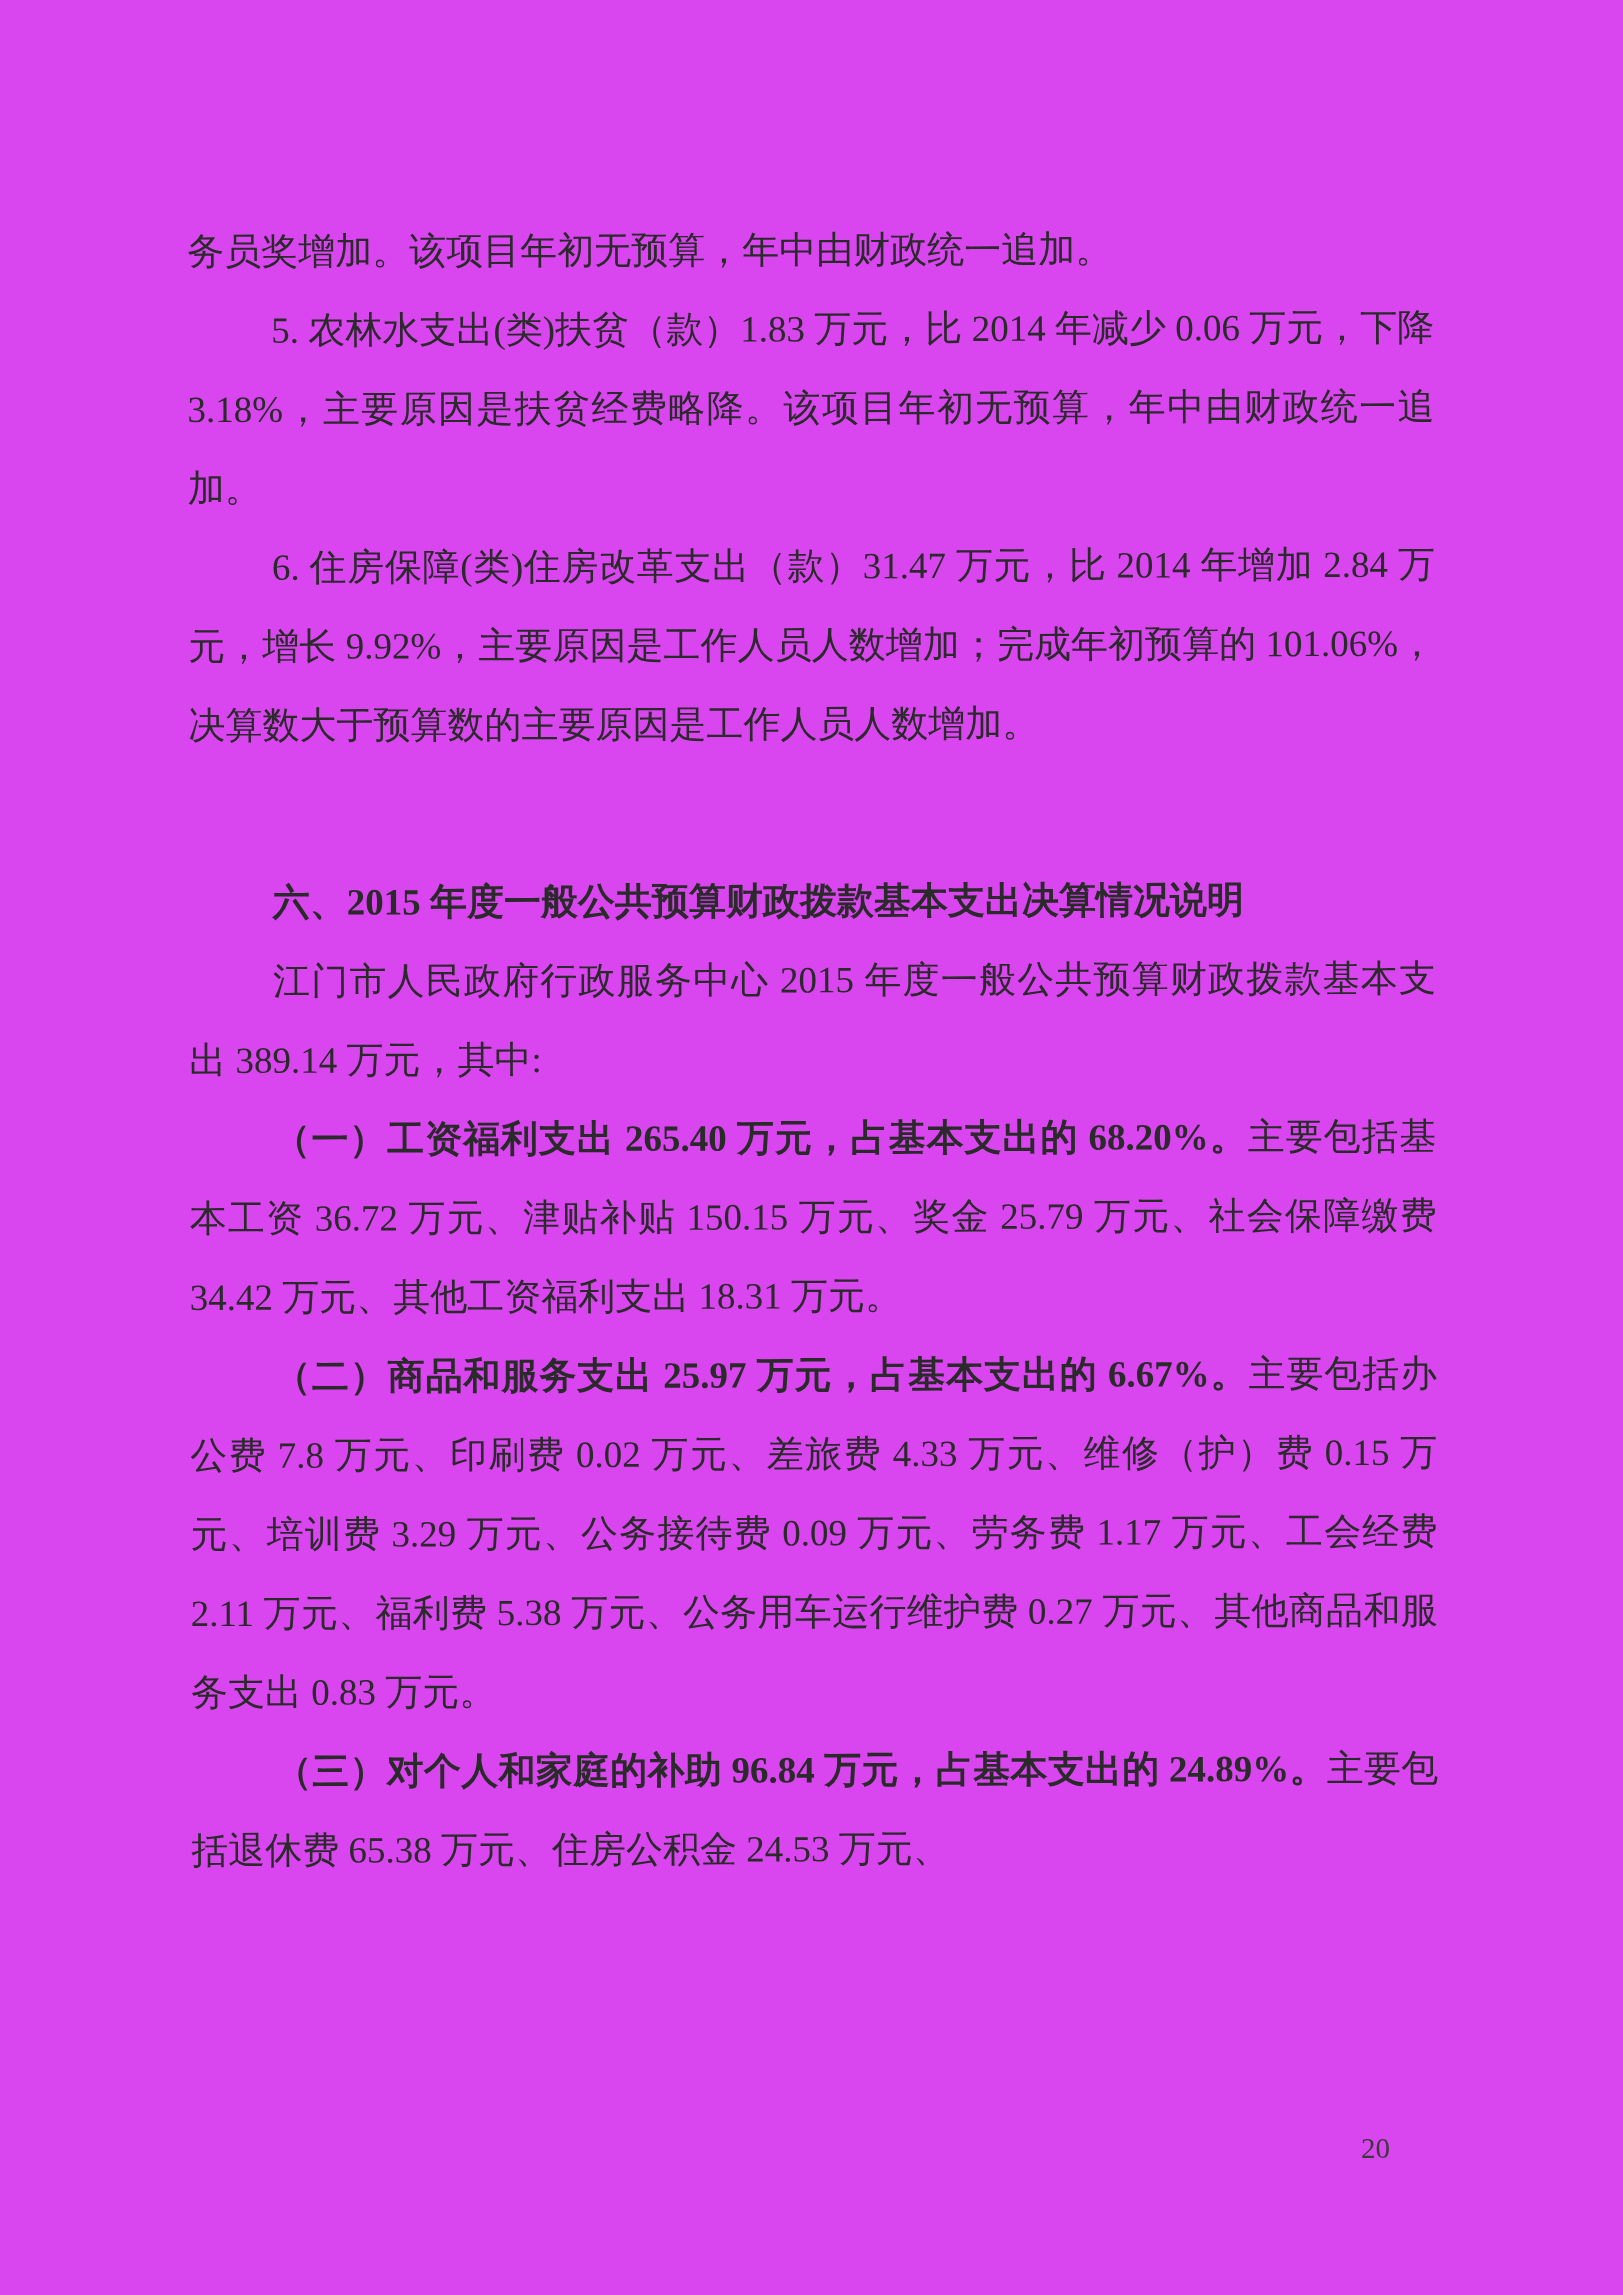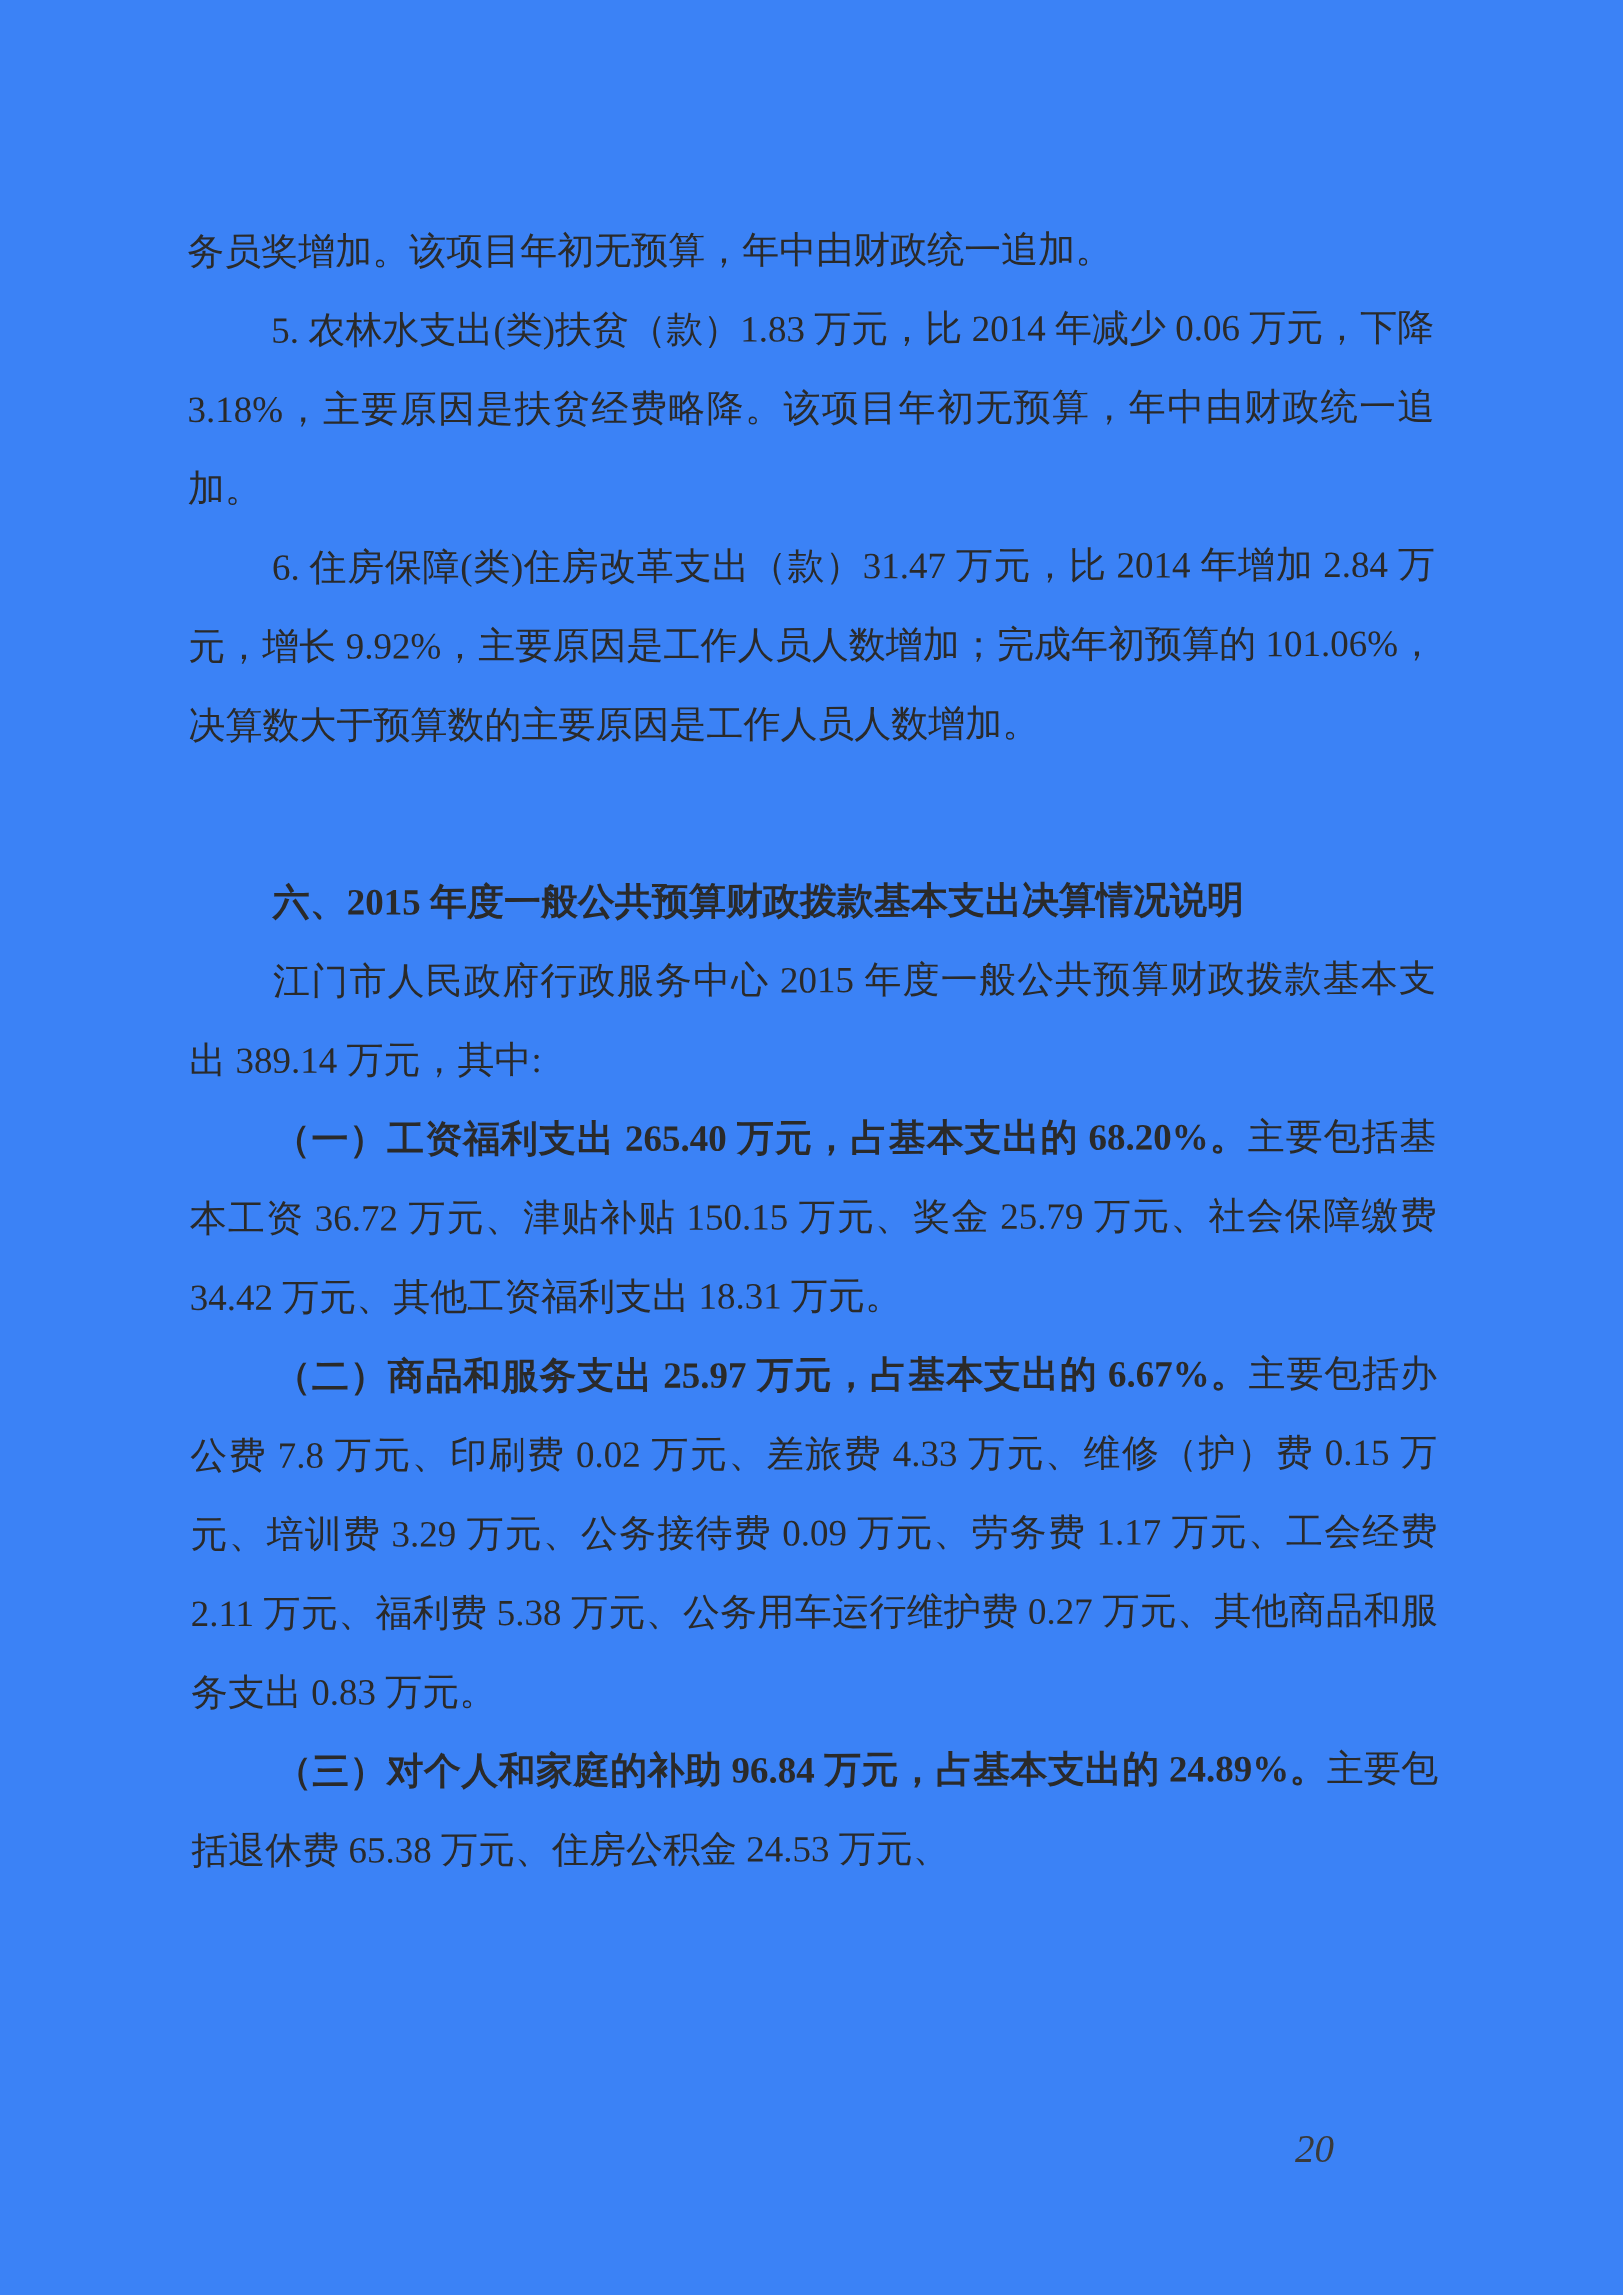--- a/index.html
+++ b/index.html
@@ -4,21 +4,21 @@
 <style>
   html, body {
     margin: 0;
     padding: 0;
     background: #ffffff;
   }
   .page {
     position: relative;
     width: 1623px;
     height: 2295px;
-    background: #3b82f6;
+    background: #d946ef;
     overflow: hidden;
     font-family: "Liberation Serif", "DejaVu Serif", serif;
     color: #2a2a2a;
   }
   .content {
     position: absolute;
     left: 187px;
     top: 212px;
     width: 1247px;
     font-size: 37px;
@@ -40,27 +40,26 @@
     font-weight: bold;
   }
   .lead {
     font-weight: bold;
   }
   .rest {
     font-weight: normal;
   }
   .page-number {
     position: absolute;
-    left: 1295px;
+    left: 1361px;
     top: 2129px;
-    font-size: 39px;
+    font-size: 29px;
     line-height: 39px;
     color: #3a3a3a;
     font-weight: normal;
-    font-style: italic;
   }
 </style>
 </head>
 <body>
 
 <div class="page">
   <div class="content">
 
     <p class="continuation"><span class="rest">务员奖增加。该项目年初无预算，年中由财政统一追加。</span></p>
 

